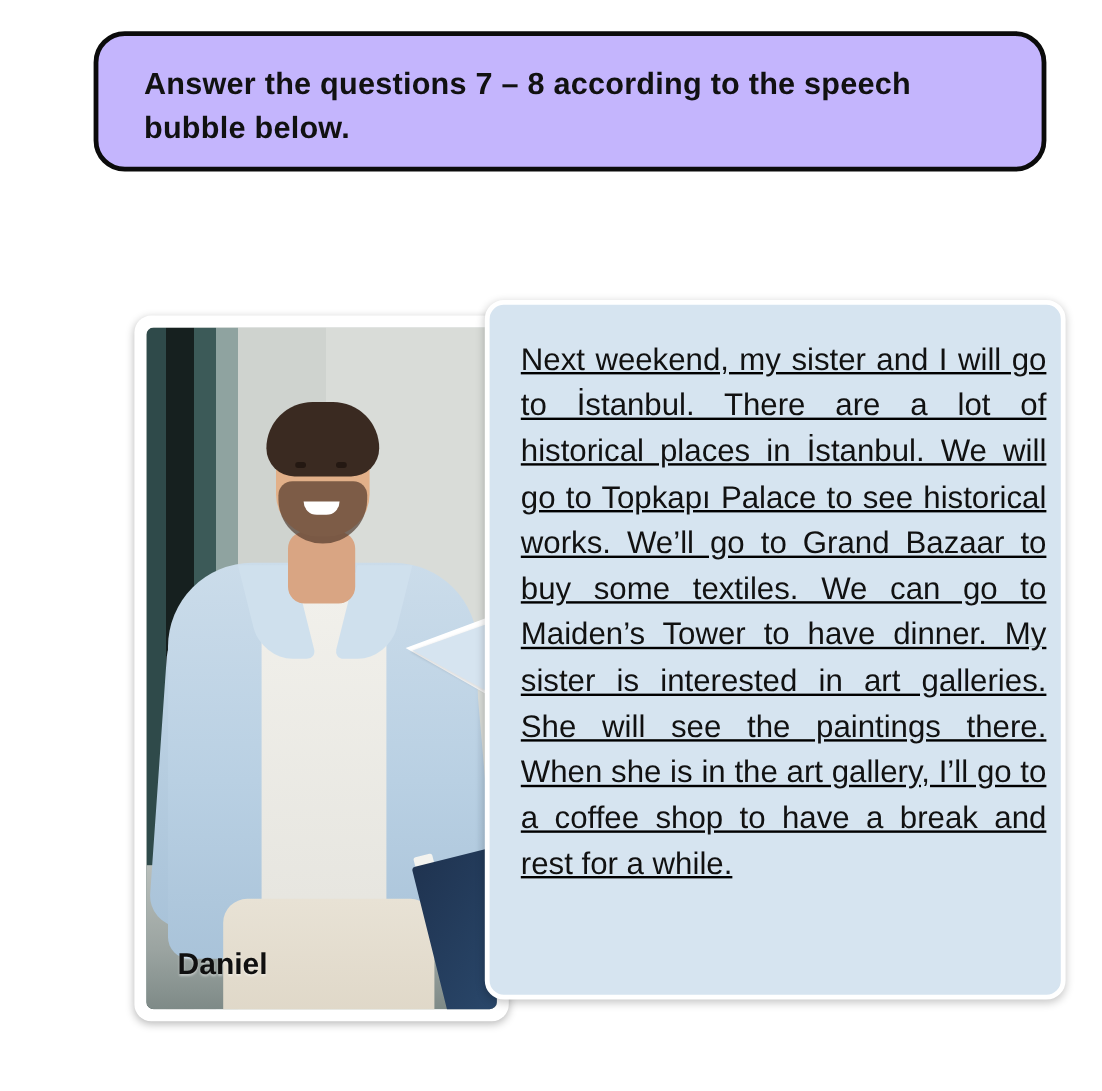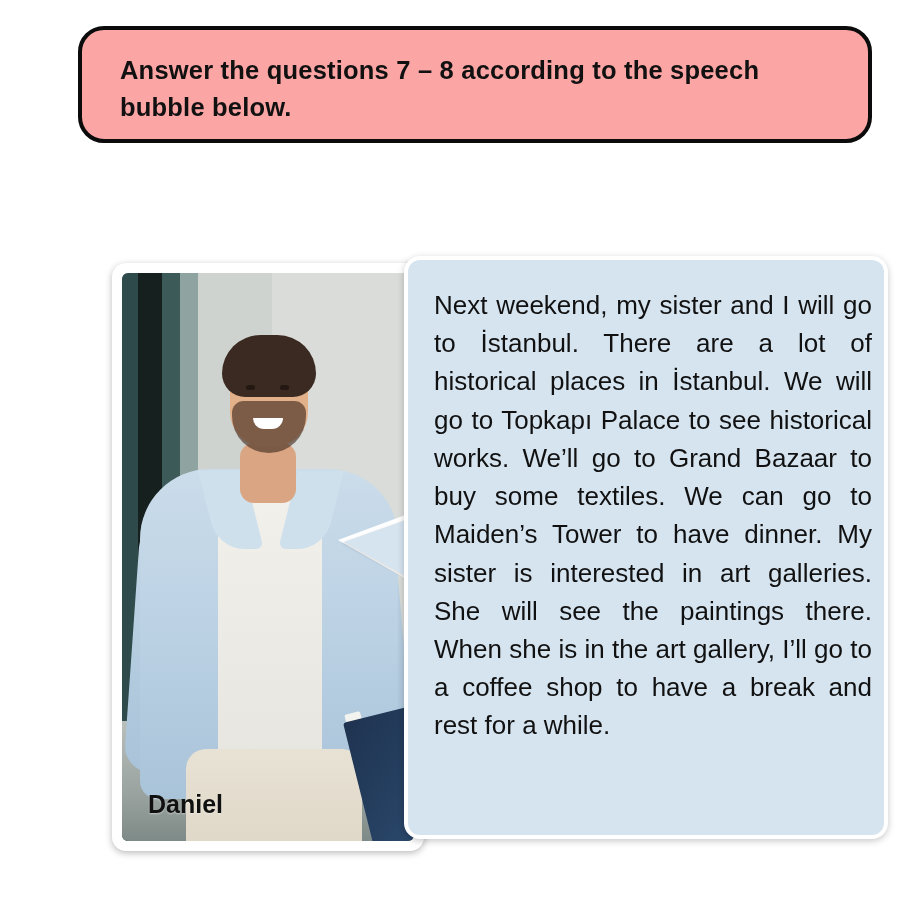--- a/index.html
+++ b/index.html
@@ -18,21 +18,21 @@
   
   .instruction-box {
     position: absolute;
     left: 78px;
     top: 26px;
     width: 794px;
     height: 117px;
     box-sizing: border-box;
     border: 4px solid #0b0b0b;
     border-radius: 26px;
-    background: #fca5a5;
+    background: #c4b5fd;
     padding: 22px 30px 0 38px;
   }
   .instruction-text {
     font-size: 25.5px;
     font-weight: bold;
     line-height: 1.45;
     color: #111111;
     letter-spacing: 0.2px;
   }
 
@@ -188,29 +188,30 @@
     font-size: 25px;
     font-weight: bold;
     color: #101010;
     text-shadow: 0 1px 2px rgba(255,255,255,0.45);
   }
 
   
   .speech-bubble {
     position: absolute;
     left: 404px;
-    top: 256px;
+    top: 250px;
     width: 484px;
     height: 583px;
     box-sizing: border-box;
     background: #d6e4f0;
     border: 4px solid #ffffff;
     border-radius: 16px;
     box-shadow: 0 2px 7px rgba(0,0,0,0.22);
     padding: 26px 12px 20px 26px;
+    text-decoration: underline;
   }
   .speech-text {
     font-size: 26px;
     line-height: 1.47;
     color: #111111;
     text-align: justify;
     text-justify: inter-word;
   }
   .bubble-tail {
     position: absolute;

